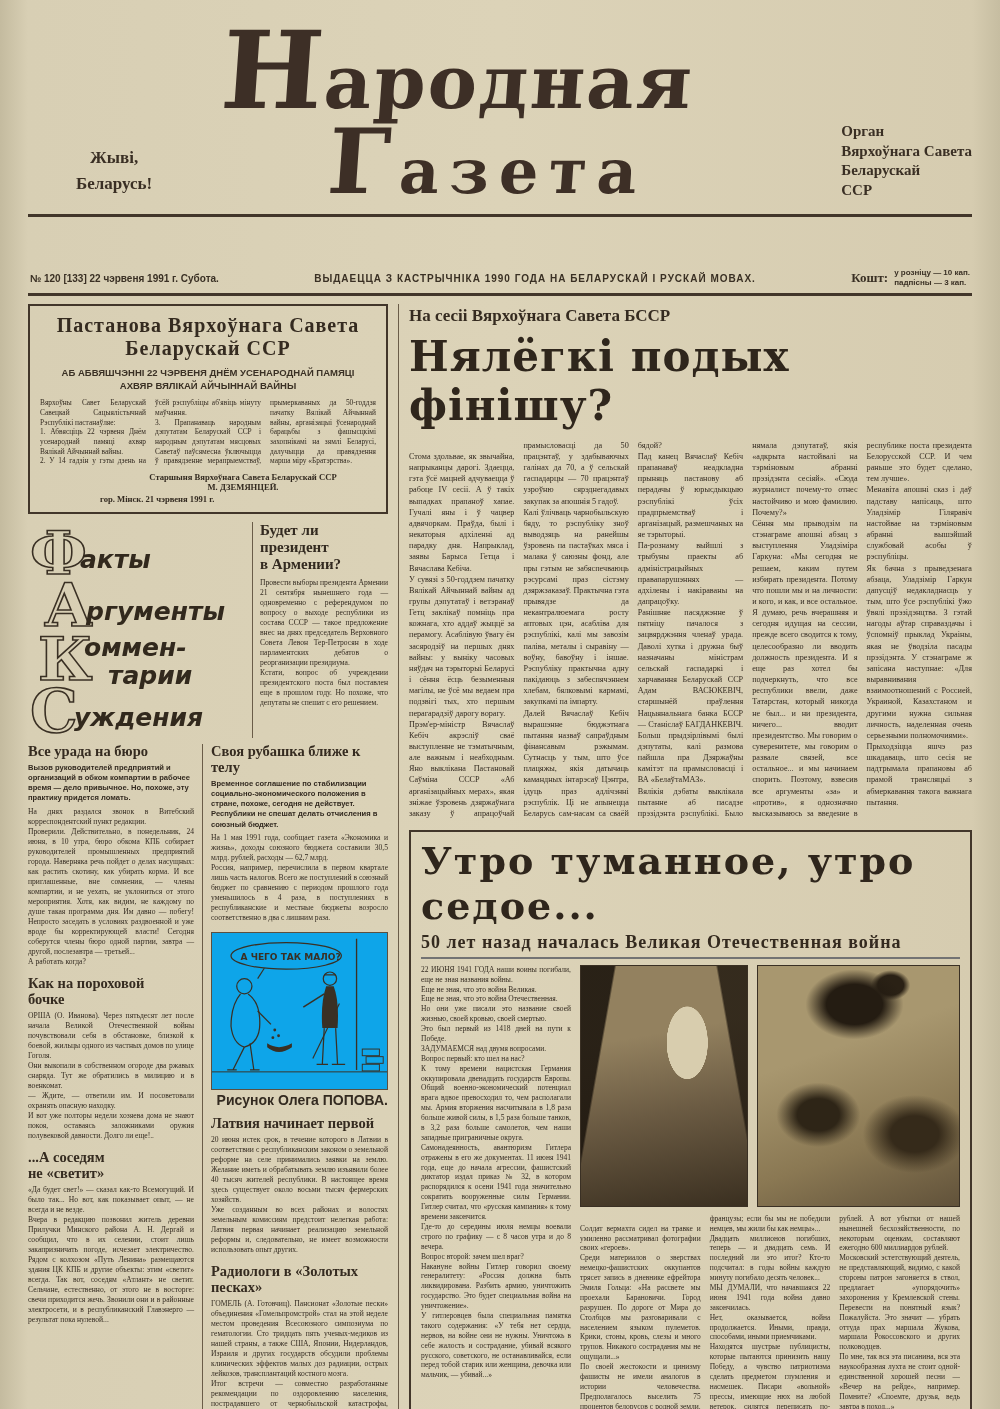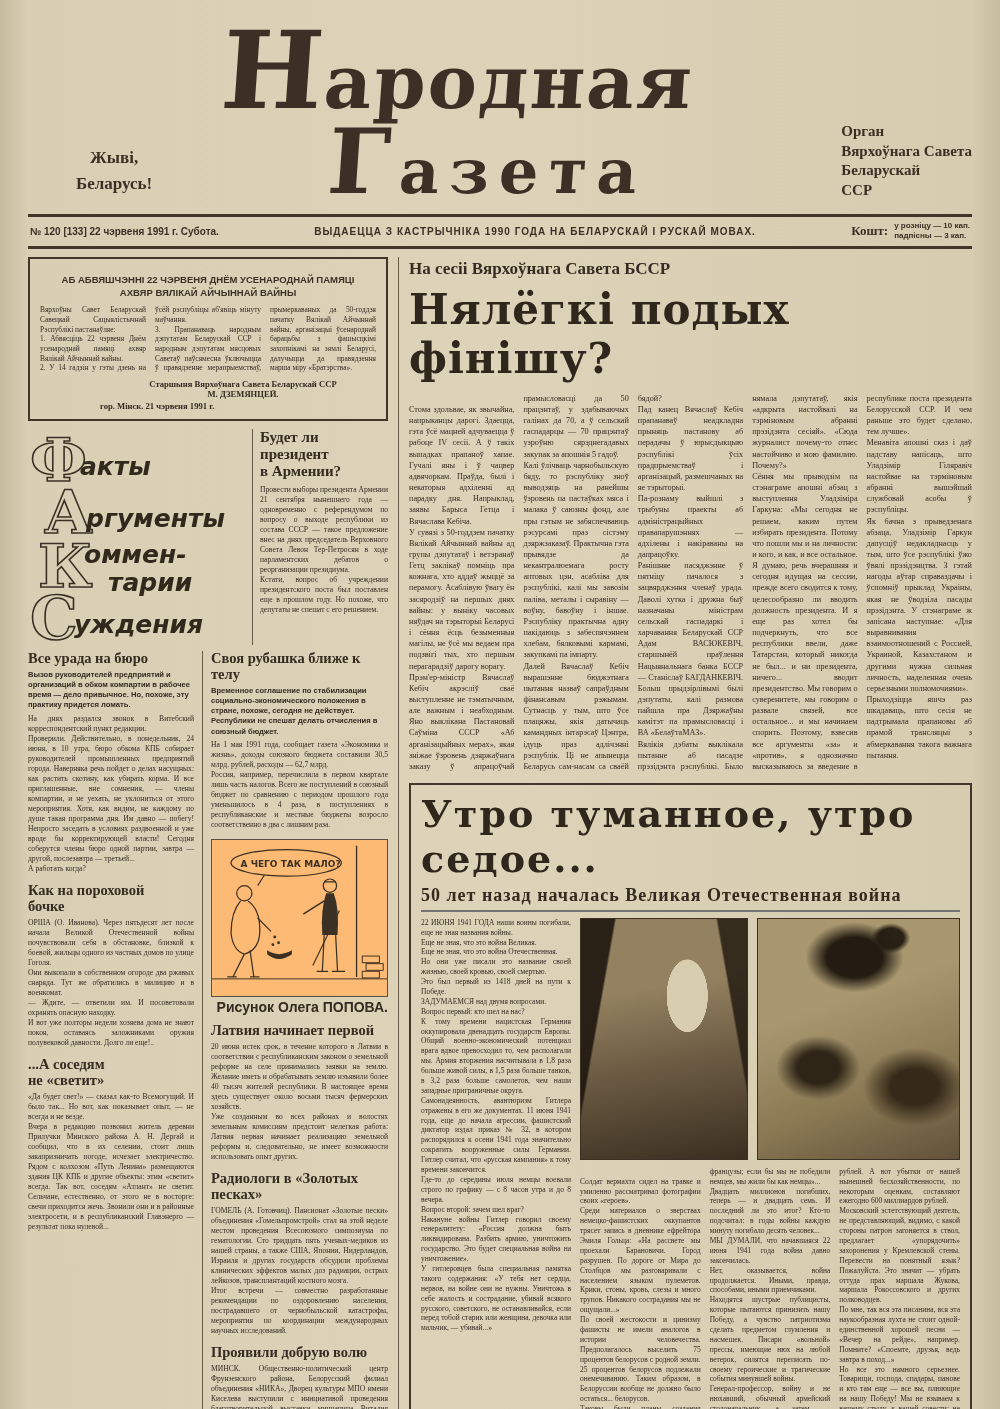--- a/index.html
+++ b/index.html
@@ -14,21 +14,21 @@
   .sheet{ padding:26px 28px 0 28px; }
   
   .mast{ position:relative; height:188px; }
   .slogan{ position:absolute; left:48px; bottom:18px; font-weight:bold; font-size:17px; text-align:center; white-space:pre-line; line-height:1.5; color:#3a2f24;}
   .logo{ position:absolute; left:130px; top:-6px; width:600px; text-align:center; color:#3d2f26; }
   .logo .l1{ font-family:"DejaVu Serif",serif; font-weight:bold; font-size:74px; line-height:0.95; letter-spacing:2px; transform:skewX(-4deg); display:block;}
   .logo .l2{ font-family:"DejaVu Serif",serif; font-weight:bold; font-size:62px; line-height:0.9; letter-spacing:10px; transform:skewX(-4deg); display:block; margin-left:60px;}
   .logo .bigcap{ font-size:1.45em; }
   .organ{ position:absolute; right:0; bottom:14px; font-weight:bold; font-size:15px; line-height:1.3; white-space:pre-line; color:#3a2f24;}
   .rule-heavy{ border-top:3px solid #42362a; }
-  .dateline{ display:flex; align-items:center; justify-content:space-between; padding:4px 2px; font-family:"Liberation Sans",sans-serif; font-size:10px; font-weight:bold; color:#3a3024;}
+  .dateline{ display:flex; align-items:center; justify-content:space-between; padding:4px 2px; font-family:"Liberation Sans",sans-serif; font-size:10px; font-weight:bold; color:#3a3024;margin-top:47px;}
   .dl-center{ letter-spacing:1px; }
   .price{ display:flex; align-items:center; gap:6px;}
   .price .pl{ font-size:13px; font-family:"Liberation Serif",serif;}
   .price .pv{ font-size:8px; line-height:1.3; white-space:pre-line; font-weight:bold;}
   
   .main{ display:flex; gap:10px; margin-top:8px;}
   .col-left{ width:360px; flex:none;}
   .col-right{ flex:1; border-left:1px solid #6a5c48; padding-left:10px;}
   
   .decree{ border:2px solid #42362a; padding:8px 10px 6px; }
@@ -43,21 +43,21 @@
   .faks-logo{ width:218px; flex:none;}
   .faks-armenia{ flex:1; border-left:1px solid #6a5c48; padding-left:7px;}
   .faks-armenia h3{ font-size:15px; line-height:1.15; white-space:pre-line; margin-bottom:4px;}
   .art-body{ font-size:7.6px; line-height:1.32; text-align:justify; white-space:pre-line;}
   .faks-grid{ display:flex; gap:8px; margin-top:6px;}
   .fcol-a{ width:166px; flex:none;}
   .fcol-b{ flex:1; border-left:1px solid #6a5c48; padding-left:8px;}
   .fa{ margin-bottom:9px;}
   .fa h3{ font-size:14.5px; line-height:1.1; margin-bottom:3px; white-space:pre-line; color:#352b20;}
   .fa .lead{ font-family:"Liberation Sans",sans-serif; font-weight:bold; font-size:7.6px; line-height:1.35; margin-bottom:3px; white-space:pre-line;}
-  .cartoon{ border:1px solid #5c5040; background:#fdba74; height:158px; position:relative; margin-bottom:2px;}
+  .cartoon{ border:1px solid #5c5040; background:#0ea5e9; height:158px; position:relative; margin-bottom:2px;}
   .cartoon-credit{ text-align:right; font-family:"Liberation Sans",sans-serif; font-weight:bold; font-size:14px; margin:2px 0 8px;}
   
   .kicker{ font-size:17px; font-weight:bold; margin:2px 0 6px; color:#352b20;}
   .headline{ font-family:"DejaVu Serif",serif; font-weight:bold; font-size:42px; letter-spacing:1px; color:#2f261c; margin-bottom:10px;}
   .session-body{ column-count:5; column-gap:9px; font-size:8.2px; line-height:1.36; text-align:justify; white-space:pre-line; height:382px; overflow:hidden;}
   
   .war{ border:2px solid #42362a; margin-top:8px; padding:6px 10px 8px;}
   .war-headline{ font-family:"DejaVu Serif",serif; font-weight:bold; font-size:38px; letter-spacing:2px; color:#2f261c;}
   .war-subhead{ font-size:18px; font-weight:bold; letter-spacing:1px; margin:4px 0 6px; color:#342a1f; border-bottom:2px solid #737373; padding-bottom:4px;}
   .war-content{ display:flex; gap:9px;}
@@ -111,20 +111,21 @@
 падпісны — 3 кап.</span>
     </span>
   </div>
   <div class="rule-heavy"></div>
 
   <div class="main">
 
     <div class="col-left">
 
       <div class="decree">
+        <h1>Пастанова Вярхоўнага Савета Беларускай ССР</h1>
         <h2>АБ АБВЯШЧЭННІ 22 ЧЭРВЕНЯ ДНЁМ  УСЕНАРОДНАЙ ПАМЯЦІ
 АХВЯР ВЯЛІКАЙ АЙЧЫННАЙ ВАЙНЫ</h2>
         <div class="dbody">Вярхоўны Савет Беларускай Савецкай Сацыялістычнай Рэспублікі пастанаўляе:
 1. Абвясціць 22 чэрвеня Днём усенароднай памяці ахвяр Вялікай Айчыннай вайны.
 2. У 14 гадзін у гэты дзень на ўсёй рэспубліцы аб'явіць мінуту маўчання.
 3. Прапанаваць народным дэпутатам Беларускай ССР і народным дэпутатам мясцовых Саветаў паўсямесна ўключыцца ў правядзенне мерапрыемстваў, прымеркаваных да 50-годдзя пачатку Вялікай Айчыннай вайны, арганізацыі ўсенароднай барацьбы з фашысцкімі захопнікамі на зямлі Беларусі, далучыцца да правядзення марша міру «Братэрства».</div>
         <div class="dsig">Старшыня Вярхоўнага  Савета Беларускай ССР
 М. ДЗЕМЯНЦЕЙ.</div>
         <div class="ddate">гор. Мінск.       21 чэрвеня 1991 г.</div>
       </div>

